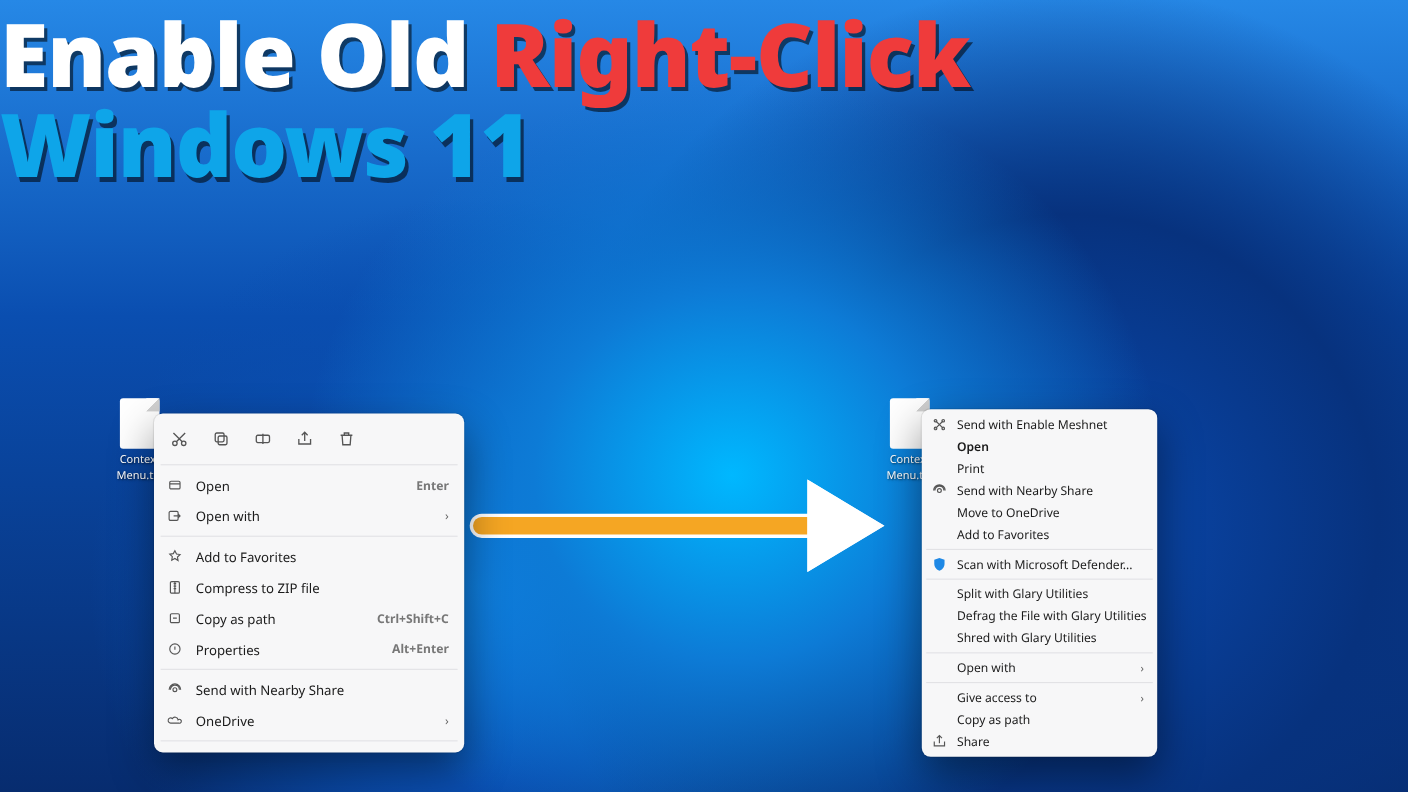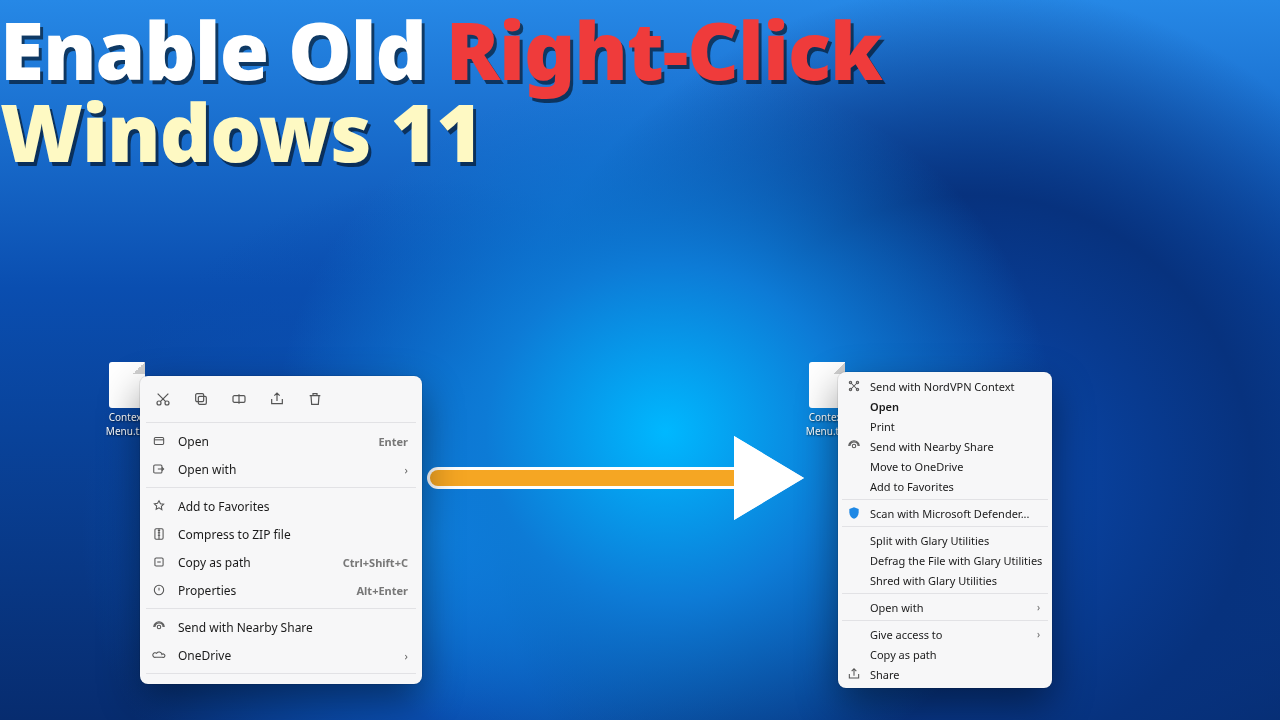--- a/index.html
+++ b/index.html
@@ -14,21 +14,21 @@
       radial-gradient(700px 700px at 76% 66%, #0a4ab0 0%, #07327e 40%, rgba(4,30,90,0) 70%),
       radial-gradient(520px 520px at 34% 74%, #1182e8 0%, #0a4eb0 35%, rgba(6,40,120,0) 68%),
       linear-gradient(180deg, #2688e6 0%, #0a4eb0 40%, #072c6f 100%);
   }
 
   
   .title-block { position: absolute; left: 0; right: 0; top: 8px; text-align: left; }
   .title-line { font-weight: 900; font-size: 80px; line-height: 1.03; letter-spacing: -1px; text-shadow: 3px 4px 0 rgba(0,0,0,.55); }
   .c-white { color: #ffffff; }
   .c-red   { color: #ef3b3b; }
-  .c-teal  { color: #fef9c3; }
+  .c-teal  { color: #0ea5e9; }
 
   
   .desktop-file { position: absolute; width: 54px; text-align: center; color: #fff; font-size: 10px; text-shadow: 1px 1px 2px rgba(0,0,0,.7); }
   .desktop-file .page { width: 36px; height: 46px; margin: 0 auto 2px; background: #fff; border-radius: 3px; position: relative; }
   .desktop-file .page::after { content:""; position:absolute; top:0; right:0; width:12px; height:12px; background: linear-gradient(135deg,#fff 50%, #d0d0d0 50%); }
   .file-left  { left: 100px; top: 362px; }
   .file-right { left: 800px; top: 362px; }
 
   
   .arrow-wrap { position: absolute; left: 430px; top: 470px; }
@@ -230,21 +230,21 @@
       <div class="row">
         <span class="icon">
           <svg width="14" height="14" viewBox="0 0 24 24" fill="none" stroke="currentColor" stroke-width="1.8">
             <circle cx="6" cy="6" r="2"></circle>
             <circle cx="18" cy="6" r="2"></circle>
             <circle cx="6" cy="18" r="2"></circle>
             <circle cx="18" cy="18" r="2"></circle>
             <path d="M6 6 18 18M18 6 6 18"></path>
           </svg>
         </span>
-        <span class="label">Send with NordVPN Context</span>
+        <span class="label">Send with Enable Meshnet</span>
       </div>
       <div class="row">
         <span class="icon"></span>
         <span class="label bold">Open</span>
       </div>
       <div class="row">
         <span class="icon"></span>
         <span class="label">Print</span>
       </div>
       <div class="row">

